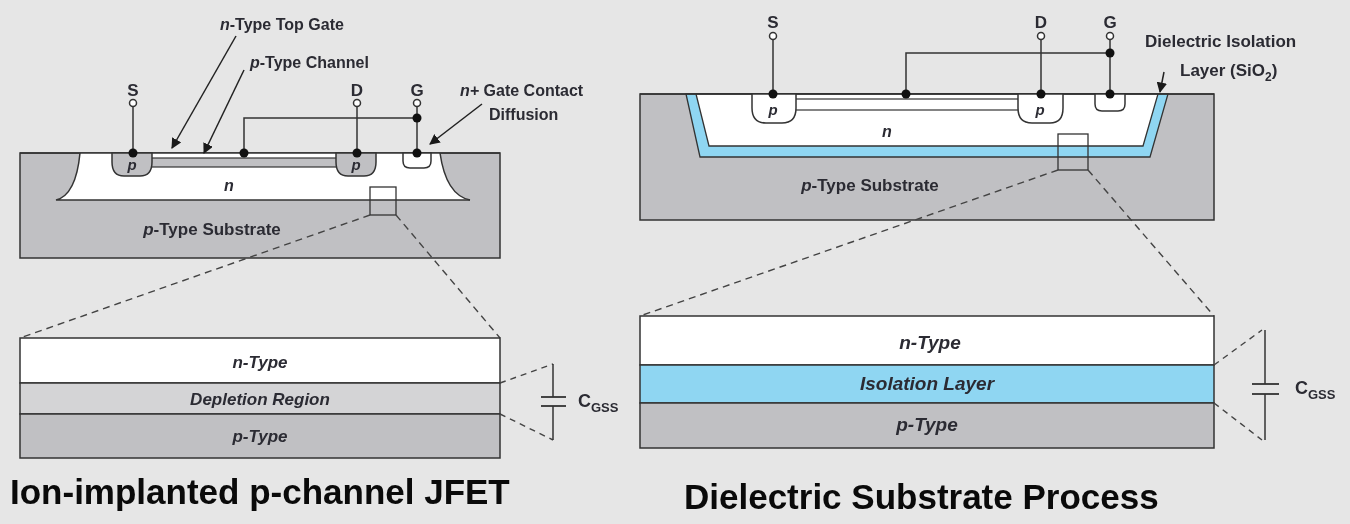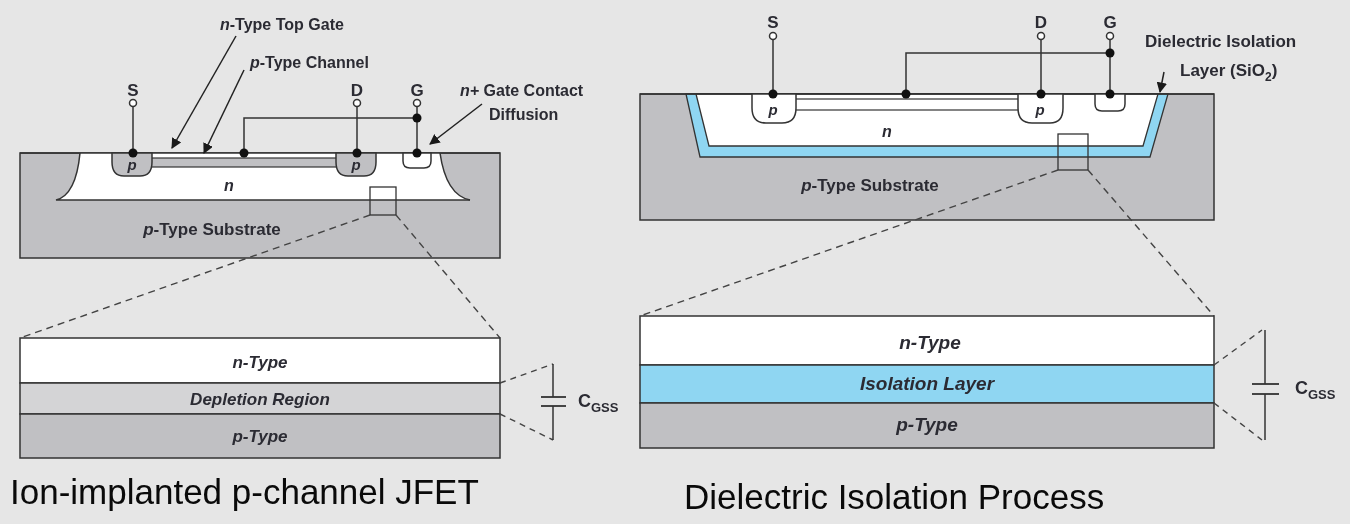--- a/index.html
+++ b/index.html
@@ -1,20 +1,20 @@
 <!DOCTYPE html>
 <html><head>
 <meta charset="utf-8">
 <style>
   html, body { margin: 0; padding: 0; }
   body { width: 1350px; height: 524px; background: #e6e6e6; overflow: hidden; position: relative; font-family: "Liberation Sans", sans-serif; }
   svg { position: absolute; left: 0; top: 0; }
   .lbl { font-family: "Liberation Sans", sans-serif; font-weight: bold; fill: #2b2b33; }
   .it { font-style: italic; }
-  .caption { position: absolute; font-family: "Liberation Sans", sans-serif; font-weight: normal; color: #0a0a0a; font-size: 35px; white-space: nowrap; }
+  .caption { position: absolute; font-family: "Liberation Sans", sans-serif; font-weight: bold; color: #0a0a0a; font-size: 35px; white-space: nowrap; }
 </style>
 </head>
 <body>
 
 <svg width="1350" height="524" viewBox="0 0 1350 524">
   <defs>
     <marker id="arr" viewBox="0 0 10 10" refX="9" refY="5" markerWidth="7" markerHeight="7" orient="auto">
       <path d="M0,0 L10,5 L0,10 z" fill="#1a1a1a"></path>
     </marker>
   </defs>
@@ -152,13 +152,13 @@
       <line x1="1265" y1="330" x2="1265" y2="384" stroke="#333" stroke-width="1.5"></line>
       <line x1="1252" y1="384" x2="1279" y2="384" stroke="#333" stroke-width="1.8"></line>
       <line x1="1252" y1="394" x2="1279" y2="394" stroke="#333" stroke-width="1.8"></line>
       <line x1="1265" y1="394" x2="1265" y2="440" stroke="#333" stroke-width="1.5"></line>
     </g>
     <text class="lbl" x="1295" y="394" font-size="18"><tspan>C</tspan><tspan dy="5" font-size="13">GSS</tspan></text>
   </g>
 </svg>
 
 <div class="caption" style="left:10px; top:472px;">Ion-implanted p-channel JFET</div>
-<div class="caption" style="left:684px; top:477px;">Dielectric Isolation Process</div>
+<div class="caption" style="left:684px; top:477px;">Dielectric Substrate Process</div>
 
 </body></html>

